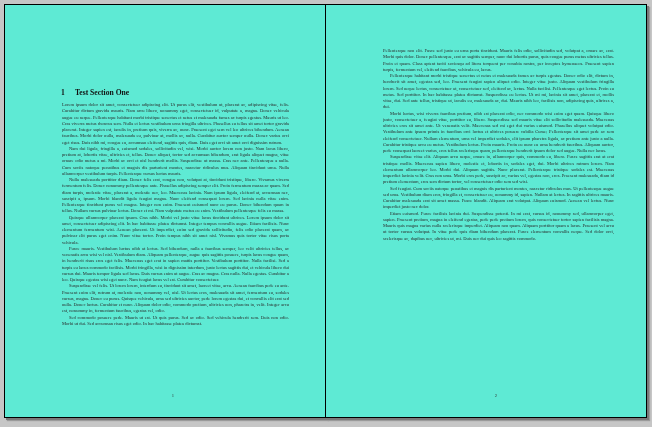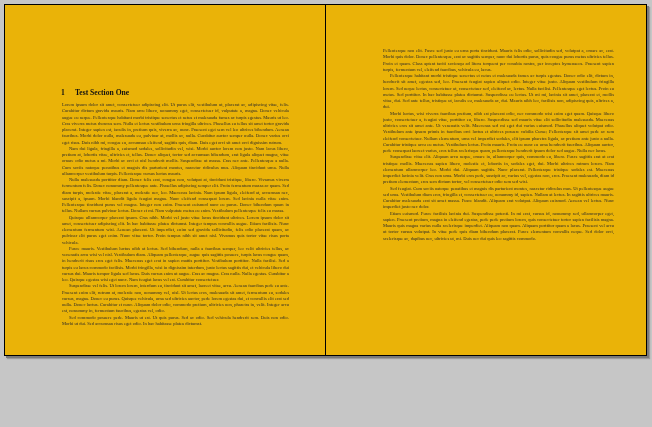--- a/index.html
+++ b/index.html
@@ -6,22 +6,22 @@
   body {
     width: 652px; height: 427px; overflow: hidden;
     background: #c6c6c6;
     position: relative;
     font-family: "Liberation Serif", "DejaVu Serif", serif;
   }
   .viewer { position: absolute; left: 0; top: 0; width: 652px; height: 427px; }
   .page {
     position: absolute;
     top: 4px;
-    height: 352px;
-    background: #eab308;
+    height: 414px;
+    background: #5eead4;
     border: 1px solid #000;
     box-shadow: 2px 2px 0 #7a7a7a, 3px 3px 1px #9a9a9a;
     box-sizing: border-box;
     overflow: hidden;
   }
   #page1 { left: 4px; width: 322px; }
   #page2 { left: 325px; width: 322px; }
   .heading {
     position: absolute;
     left: 56px; top: 83px;

